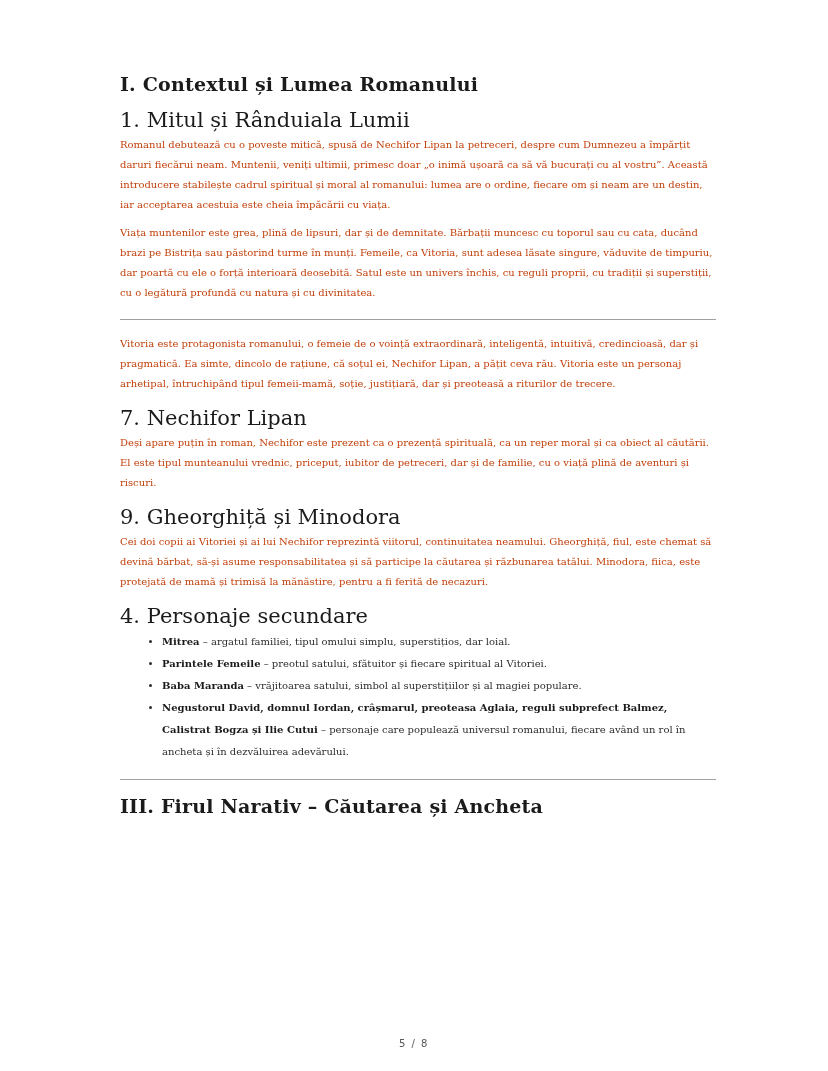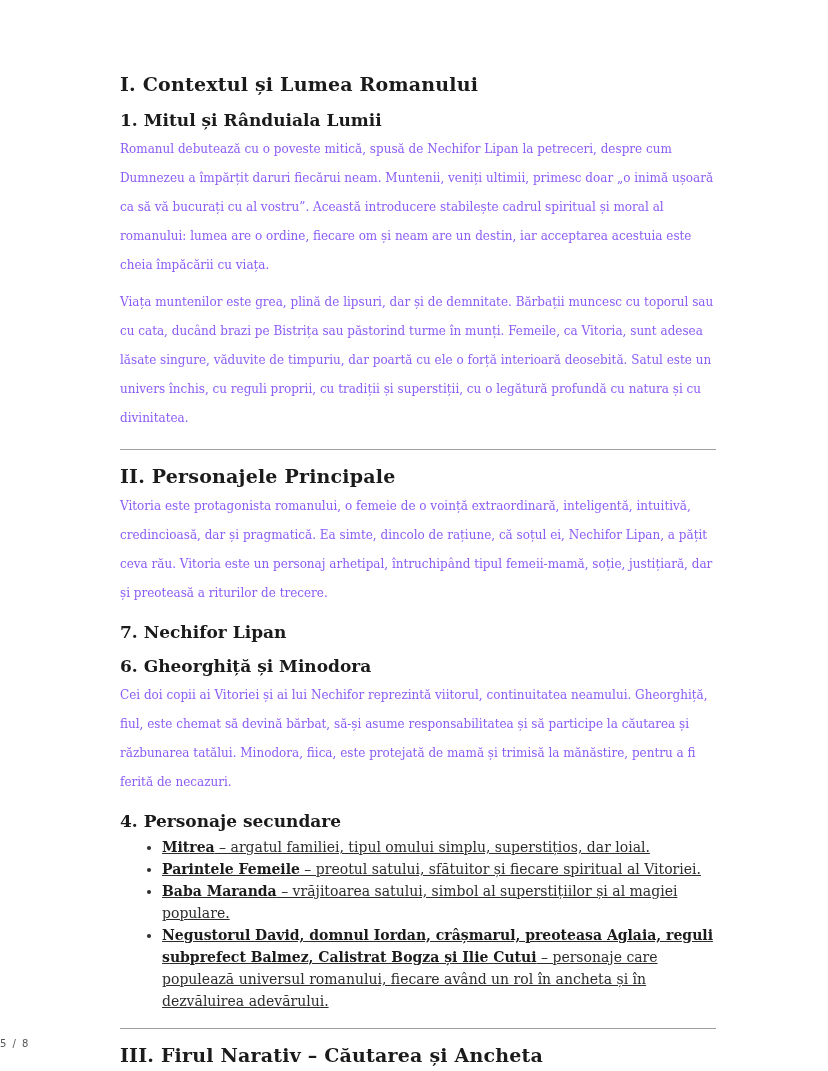--- a/index.html
+++ b/index.html
@@ -27,85 +27,85 @@
   }
   .h1 {
     font-size: 19px;
     line-height: 24px;
     font-weight: 700;
     color: #1b1b1b;
     margin: 0 0 4px 0;
     letter-spacing: 0.2px;
   }
   .h2 {
-    font-size: 17px;
+    font-size: 21px;
     line-height: 20px;
-    font-weight: 700;
+    font-weight: 400;
     color: #1b1b1b;
     margin: 14px 0 5px 0;
   }
   .para {
-    font-size: 12px;
-    line-height: 29px;
+    font-size: 10px;
+    line-height: 20px;
     margin: 0 0 8px 0;
-    color: #8b5cf6;
+    color: #c2410c;
   }
   .divider {
     border: none;
     border-top: 1px solid #a0a0a0;
     margin: 16px 0 14px 0;
   }
   .bullet-list {
     margin: 2px 0 0 0;
     padding: 0 0 0 42px;
     list-style: disc;
   }
   .bullet-list li {
-    font-size: 14px;
+    font-size: 10px;
     line-height: 22px;
     color: #2d2d2d;
     margin: 0;
-    text-decoration: underline;
   }
   .bullet-lead {
     font-weight: 700;
     color: #1b1b1b;
   }
   .footer {
     position: absolute;
     bottom: 22px;
     left: 0;
     width: 828px;
+    text-align: center;
     font-family: "DejaVu Sans", "Liberation Sans", sans-serif;
     font-size: 10px;
     color: #555555;
     letter-spacing: 1.5px;
   }
 </style>
 </head>
 <body>
 
 <div class="page">
 
   <h1 class="h1">I. Contextul și Lumea Romanului</h1>
 
   <h2 class="h2">1. Mitul și Rânduiala Lumii</h2>
   <p class="para">Romanul debutează cu o poveste mitică, spusă de Nechifor Lipan la petreceri, despre cum Dumnezeu a împărțit daruri fiecărui neam. Muntenii, veniți ultimii, primesc doar „o inimă ușoară ca să vă bucurați cu al vostru”. Această introducere stabilește cadrul spiritual și moral al romanului: lumea are o ordine, fiecare om și neam are un destin, iar acceptarea acestuia este cheia împăcării cu viața.</p>
 
   <p class="para">Viața muntenilor este grea, plină de lipsuri, dar și de demnitate. Bărbații muncesc cu toporul sau cu cata, ducând brazi pe Bistrița sau păstorind turme în munți. Femeile, ca Vitoria, sunt adesea lăsate singure, văduvite de timpuriu, dar poartă cu ele o forță interioară deosebită. Satul este un univers închis, cu reguli proprii, cu tradiții și superstiții, cu o legătură profundă cu natura și cu divinitatea.</p>
 
   <hr class="divider">
 
-  <h1 class="h1">II. Personajele Principale</h1>
 
   <p class="para">Vitoria este protagonista romanului, o femeie de o voință extraordinară, inteligentă, intuitivă, credincioasă, dar și pragmatică. Ea simte, dincolo de rațiune, că soțul ei, Nechifor Lipan, a pățit ceva rău. Vitoria este un personaj arhetipal, întruchipând tipul femeii-mamă, soție, justițiară, dar și preoteasă a riturilor de trecere.</p>
 
   <h2 class="h2">7. Nechifor Lipan</h2>
+  <p class="para">Deși apare puțin în roman, Nechifor este prezent ca o prezență spirituală, ca un reper moral și ca obiect al căutării. El este tipul munteanului vrednic, priceput, iubitor de petreceri, dar și de familie, cu o viață plină de aventuri și riscuri.</p>
 
-  <h2 class="h2">6. Gheorghiță și Minodora</h2>
+  <h2 class="h2">9. Gheorghiță și Minodora</h2>
   <p class="para">Cei doi copii ai Vitoriei și ai lui Nechifor reprezintă viitorul, continuitatea neamului. Gheorghiță, fiul, este chemat să devină bărbat, să-și asume responsabilitatea și să participe la căutarea și răzbunarea tatălui. Minodora, fiica, este protejată de mamă și trimisă la mănăstire, pentru a fi ferită de necazuri.</p>
 
   <h2 class="h2">4. Personaje secundare</h2>
   <ul class="bullet-list">
     <li>
       <span class="bullet-lead">Mitrea</span><span> – argatul familiei, tipul omului simplu, superstițios, dar loial.</span>
     </li>
     <li>
       <span class="bullet-lead">Parintele Femeile</span><span> – preotul satului, sfătuitor și fiecare spiritual al Vitoriei.</span>
     </li>

